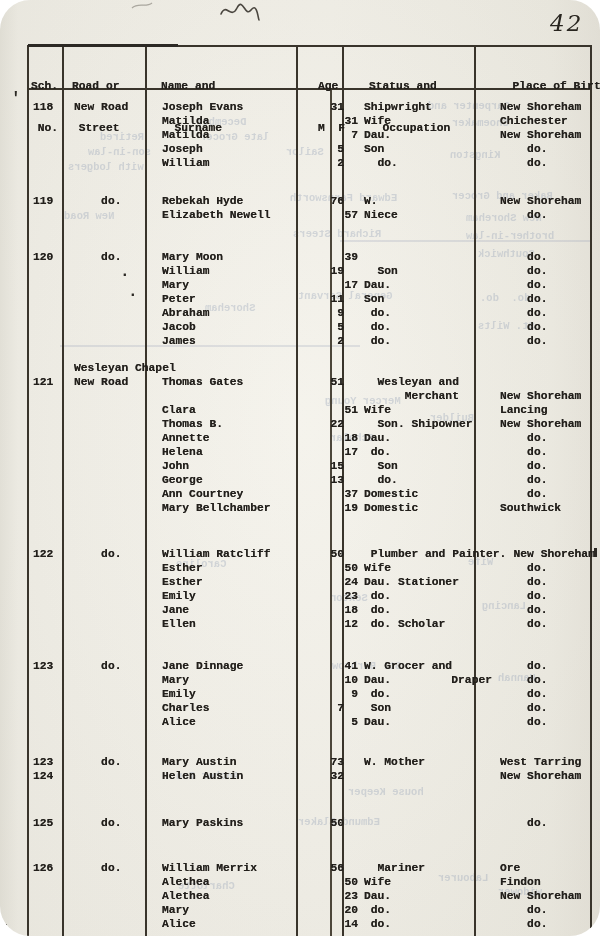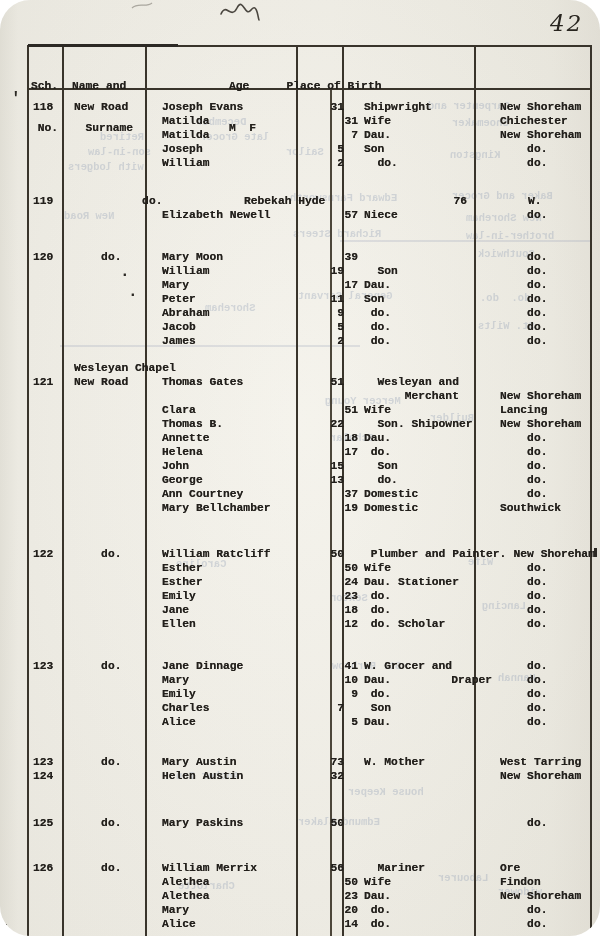--- a/index.html
+++ b/index.html
@@ -73,27 +73,35 @@
   <div class="vl thin" style="left:330px;top:90px;height:846px;"></div>
   <div class="vl" style="left:342px;top:45px;height:891px;"></div>
   <div class="vl" style="left:474px;top:45px;height:891px;"></div>
   <div class="vl" style="left:590px;top:45px;height:891px;"></div>
 
   <div id="header" class="tw">
     <div class="hc w-sch">
       <div>Sch.</div>
       <div> No.</div>
     </div>
+    <div class="hc w-road">
+      <div>Road or</div>
+      <div> Street</div>
+    </div>
     <div class="hc w-name">
       <div>Name and</div>
       <div>  Surname</div>
     </div>
     <div class="hc w-age">
       <div>Age</div>
       <div>M  F</div>
+    </div>
+    <div class="hc w-status">
+      <div>Status and</div>
+      <div>  Occupation</div>
     </div>
     <div class="hc w-birth">
       <div>Place of Birth</div>
       <div></div>
     </div>
   </div>
 
   <div id="rows" class="tw">
       <div class="line">
         <span class="c sch">118</span>
@@ -128,21 +136,21 @@
         <span class="c birth">    do.</span>
       </div>
       <div class="line">
         <span class="c sch"></span>
         <span class="c road"></span>
         <span class="c name">William</span>
         <span class="c agec"><i class="m">2</i></span>
         <span class="c status">  do.</span>
         <span class="c birth">    do.</span>
       </div>
-      <div class="line" style="margin-top: 24px; gap: 41px;">
+      <div class="line" style="margin-top: 24px;">
         <span class="c sch">119</span>
         <span class="c road">    do.</span>
         <span class="c name">Rebekah Hyde</span>
         <span class="c agec"><i class="m">76</i></span>
         <span class="c status">W.</span>
         <span class="c birth">New Shoreham</span>
       </div>
       <div class="line">
         <span class="c sch"></span>
         <span class="c road"></span>

